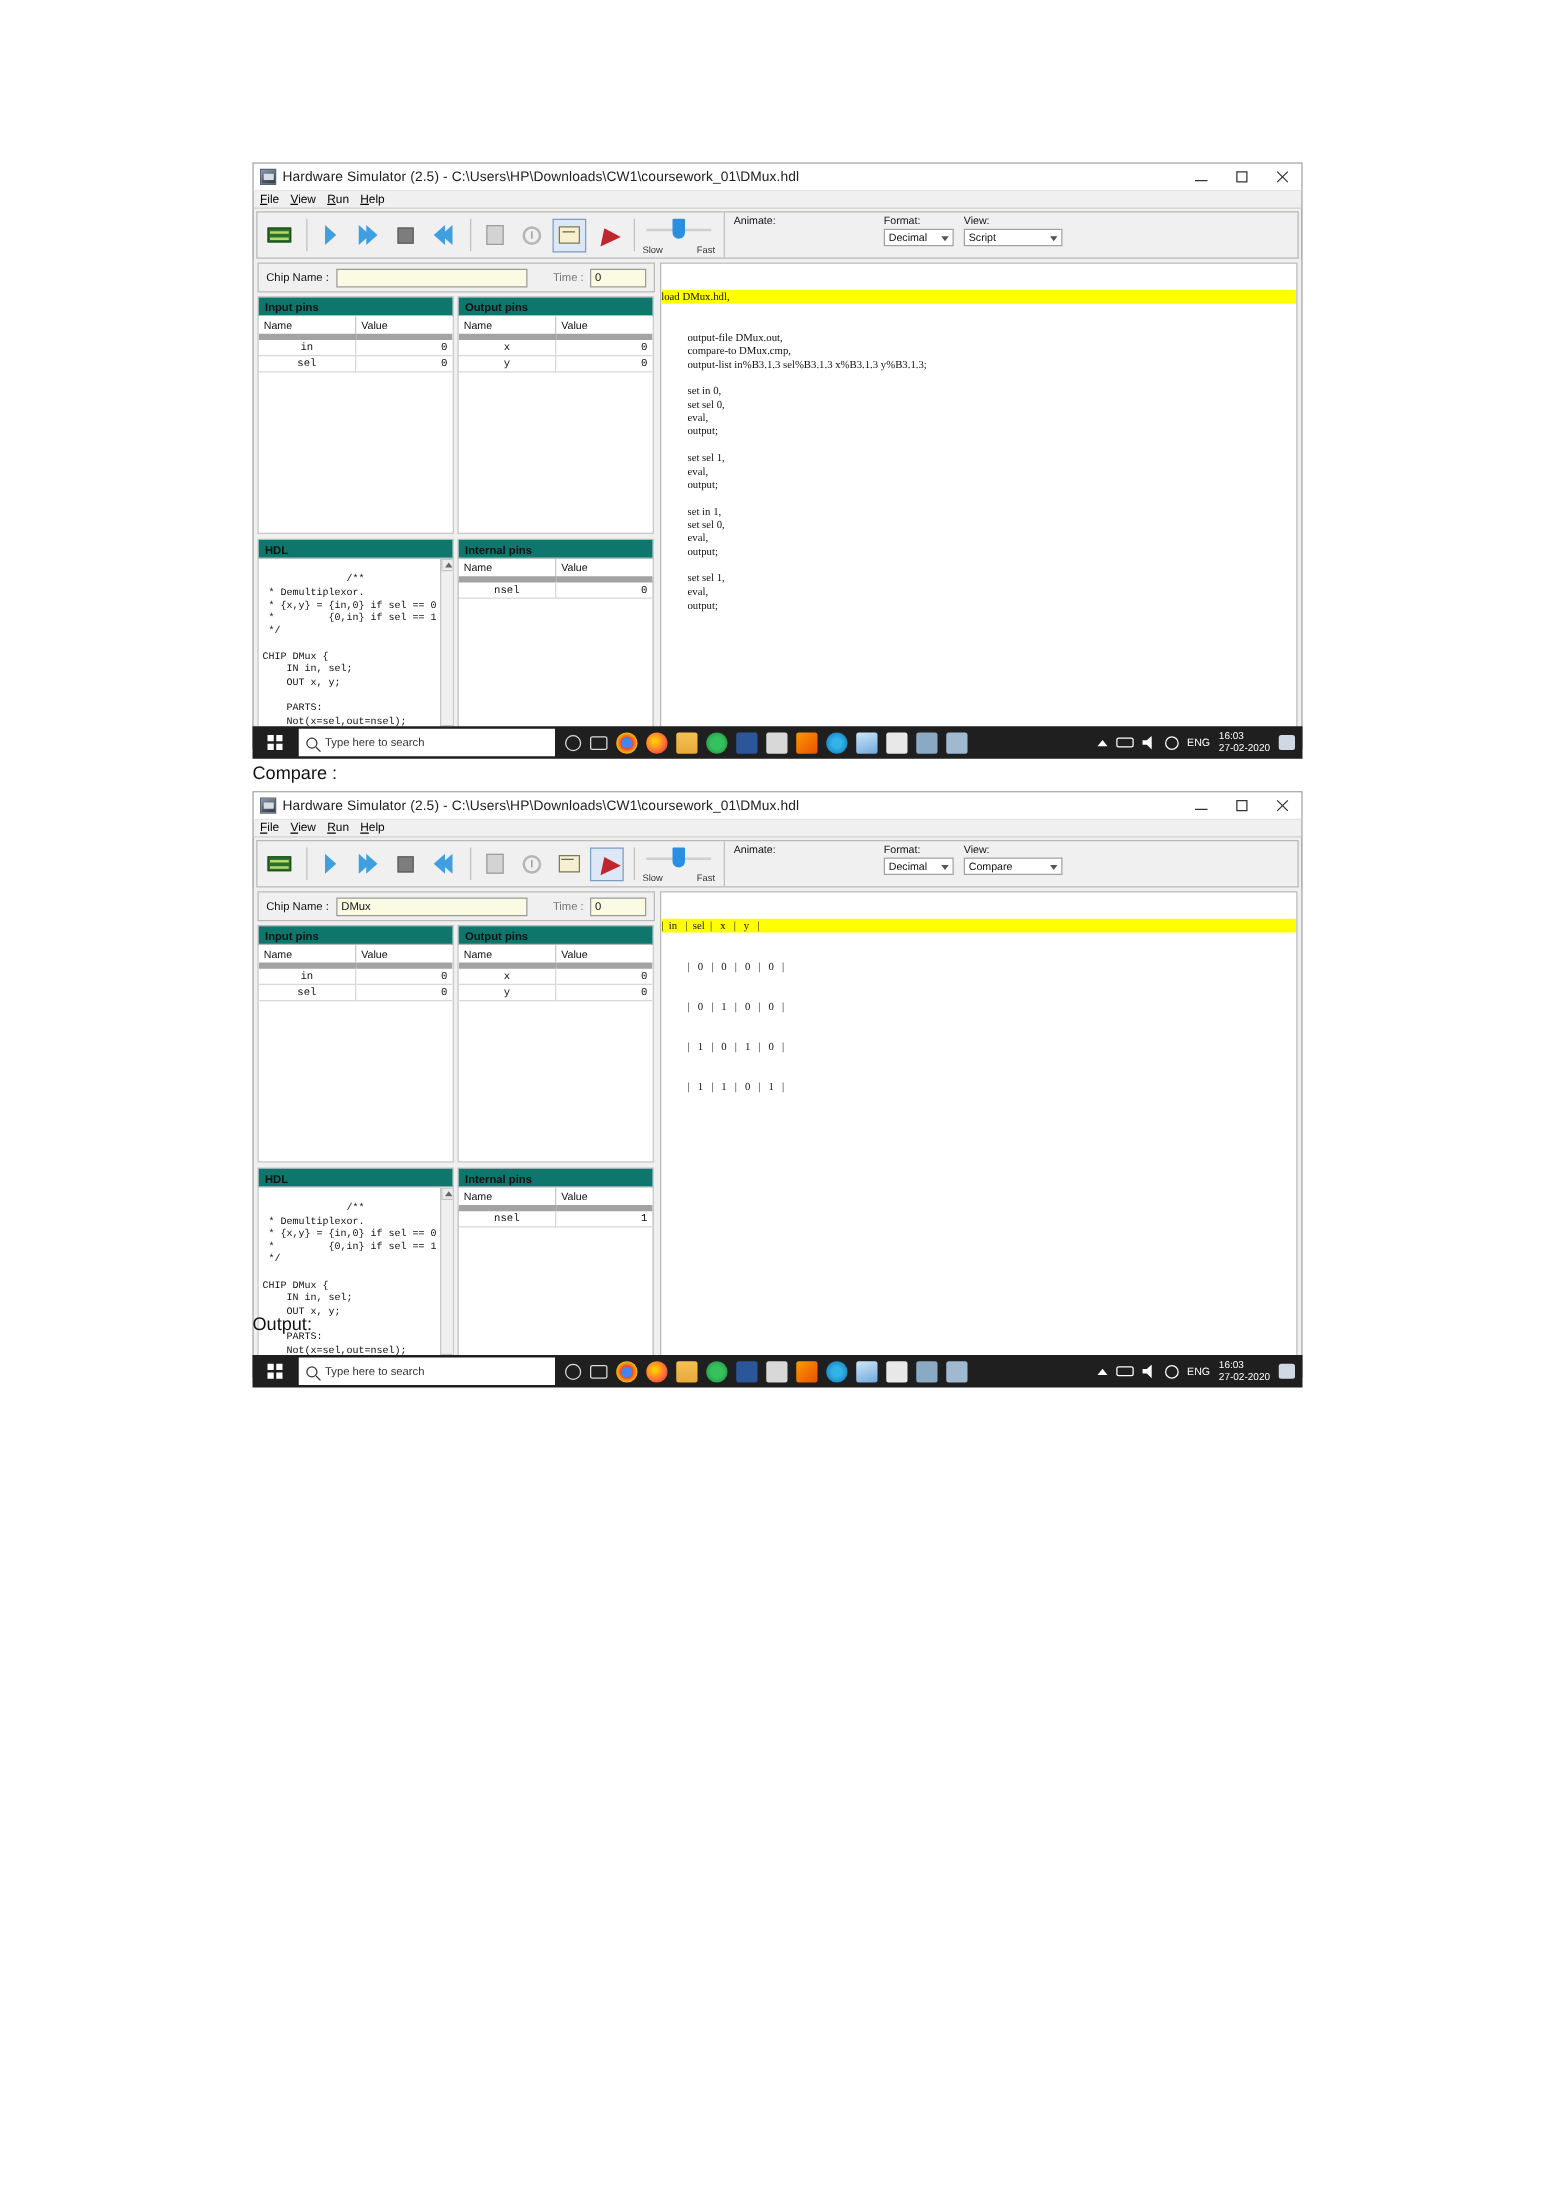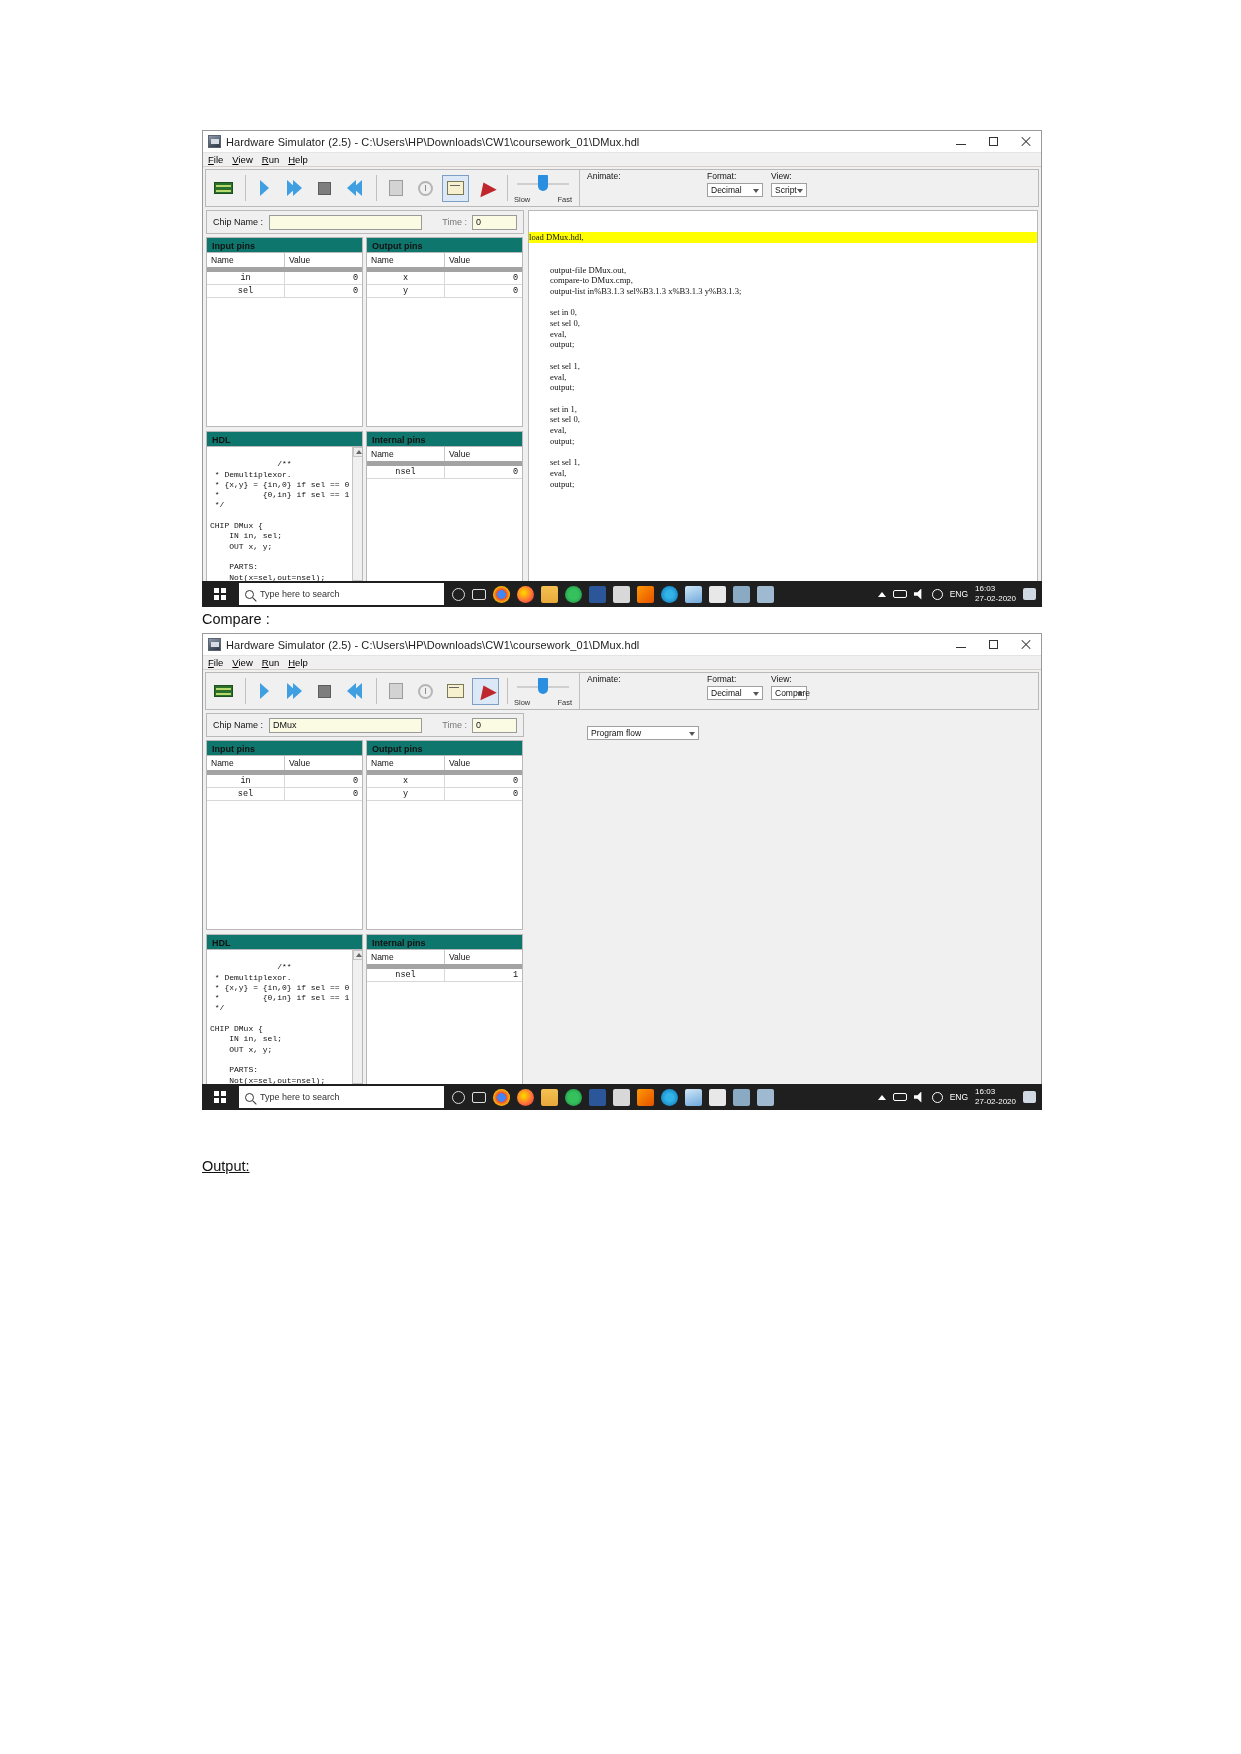--- a/index.html
+++ b/index.html
@@ -158,21 +158,21 @@
     position:relative;
     display:flex; align-items:center;
   }
   .fakesel .arrow{
     position:absolute;right:3px;top:5px;
     width:0;height:0;border-left:3px solid transparent;border-right:3px solid transparent;
     border-top:4px solid #555;
   }
   .fs-w1 { width:112px;margin-top:42px; }
   .fs-w2 { width:56px; }
-  .fs-w3 { width:36px; }
+  .fs-w3 { width:79px; }
 
   
   .winbody { display:flex; padding:3px; background:#f0f0f0; }
   .leftcol { width:318px; }
   .rightcol { flex:1; margin-left:4px; }
 
   .chiprow {
     border:1px solid #b9b9b9;
     background:#f0f0f0;
     height:24px;
@@ -296,21 +296,21 @@
   .tb-clock{font-size:8px;color:#fff;line-height:10px;text-align:left;}
   .chevup{width:0;height:0;border-left:4px solid transparent;border-right:4px solid transparent;border-bottom:5px solid #fff;}
 
   
   .caption{
     position:absolute; left:202px;
     font-size:14.5px; color:#111;
     font-family:"Liberation Sans", sans-serif;
   }
   .caption.c1{ top:611px; }
-  .caption.c2{ top:1158px;text-decoration:underline; }
+  .caption.c2{ top:1052px; }
 </style>
 </head>
 <body>
 
 <div class="page">
 
   <div class="win w1">
 
     <div class="titlebar">
       <span class="tb-icon"></span>
@@ -777,20 +777,31 @@
                   <td class="name">nsel</td>
                   <td class="val">1</td>
                 </tr>
               </tbody>
                 </table>
             </div>
           </div>
         </div>
       </div>
 
+      <div class="rightcol">
+        <div class="scriptpane tall">
+          <div class="code">
+            <span class="hl">|  in   |  sel  |   x   |   y   |</span>
+            <span class="ln">|   0   |   0   |   0   |   0   |</span>
+            <span class="ln">|   0   |   1   |   0   |   0   |</span>
+            <span class="ln">|   1   |   0   |   1   |   0   |</span>
+            <span class="ln">|   1   |   1   |   0   |   1   |</span>
+          </div>
+        </div>
+      </div>
     </div>
 
     <div style="height:4px;background:#f0f0f0;"></div>
   </div>
 
   <div class="taskbar t2">
     <div class="tb-start">
       <span class="winlogo">
           <span></span>
           <span></span>

